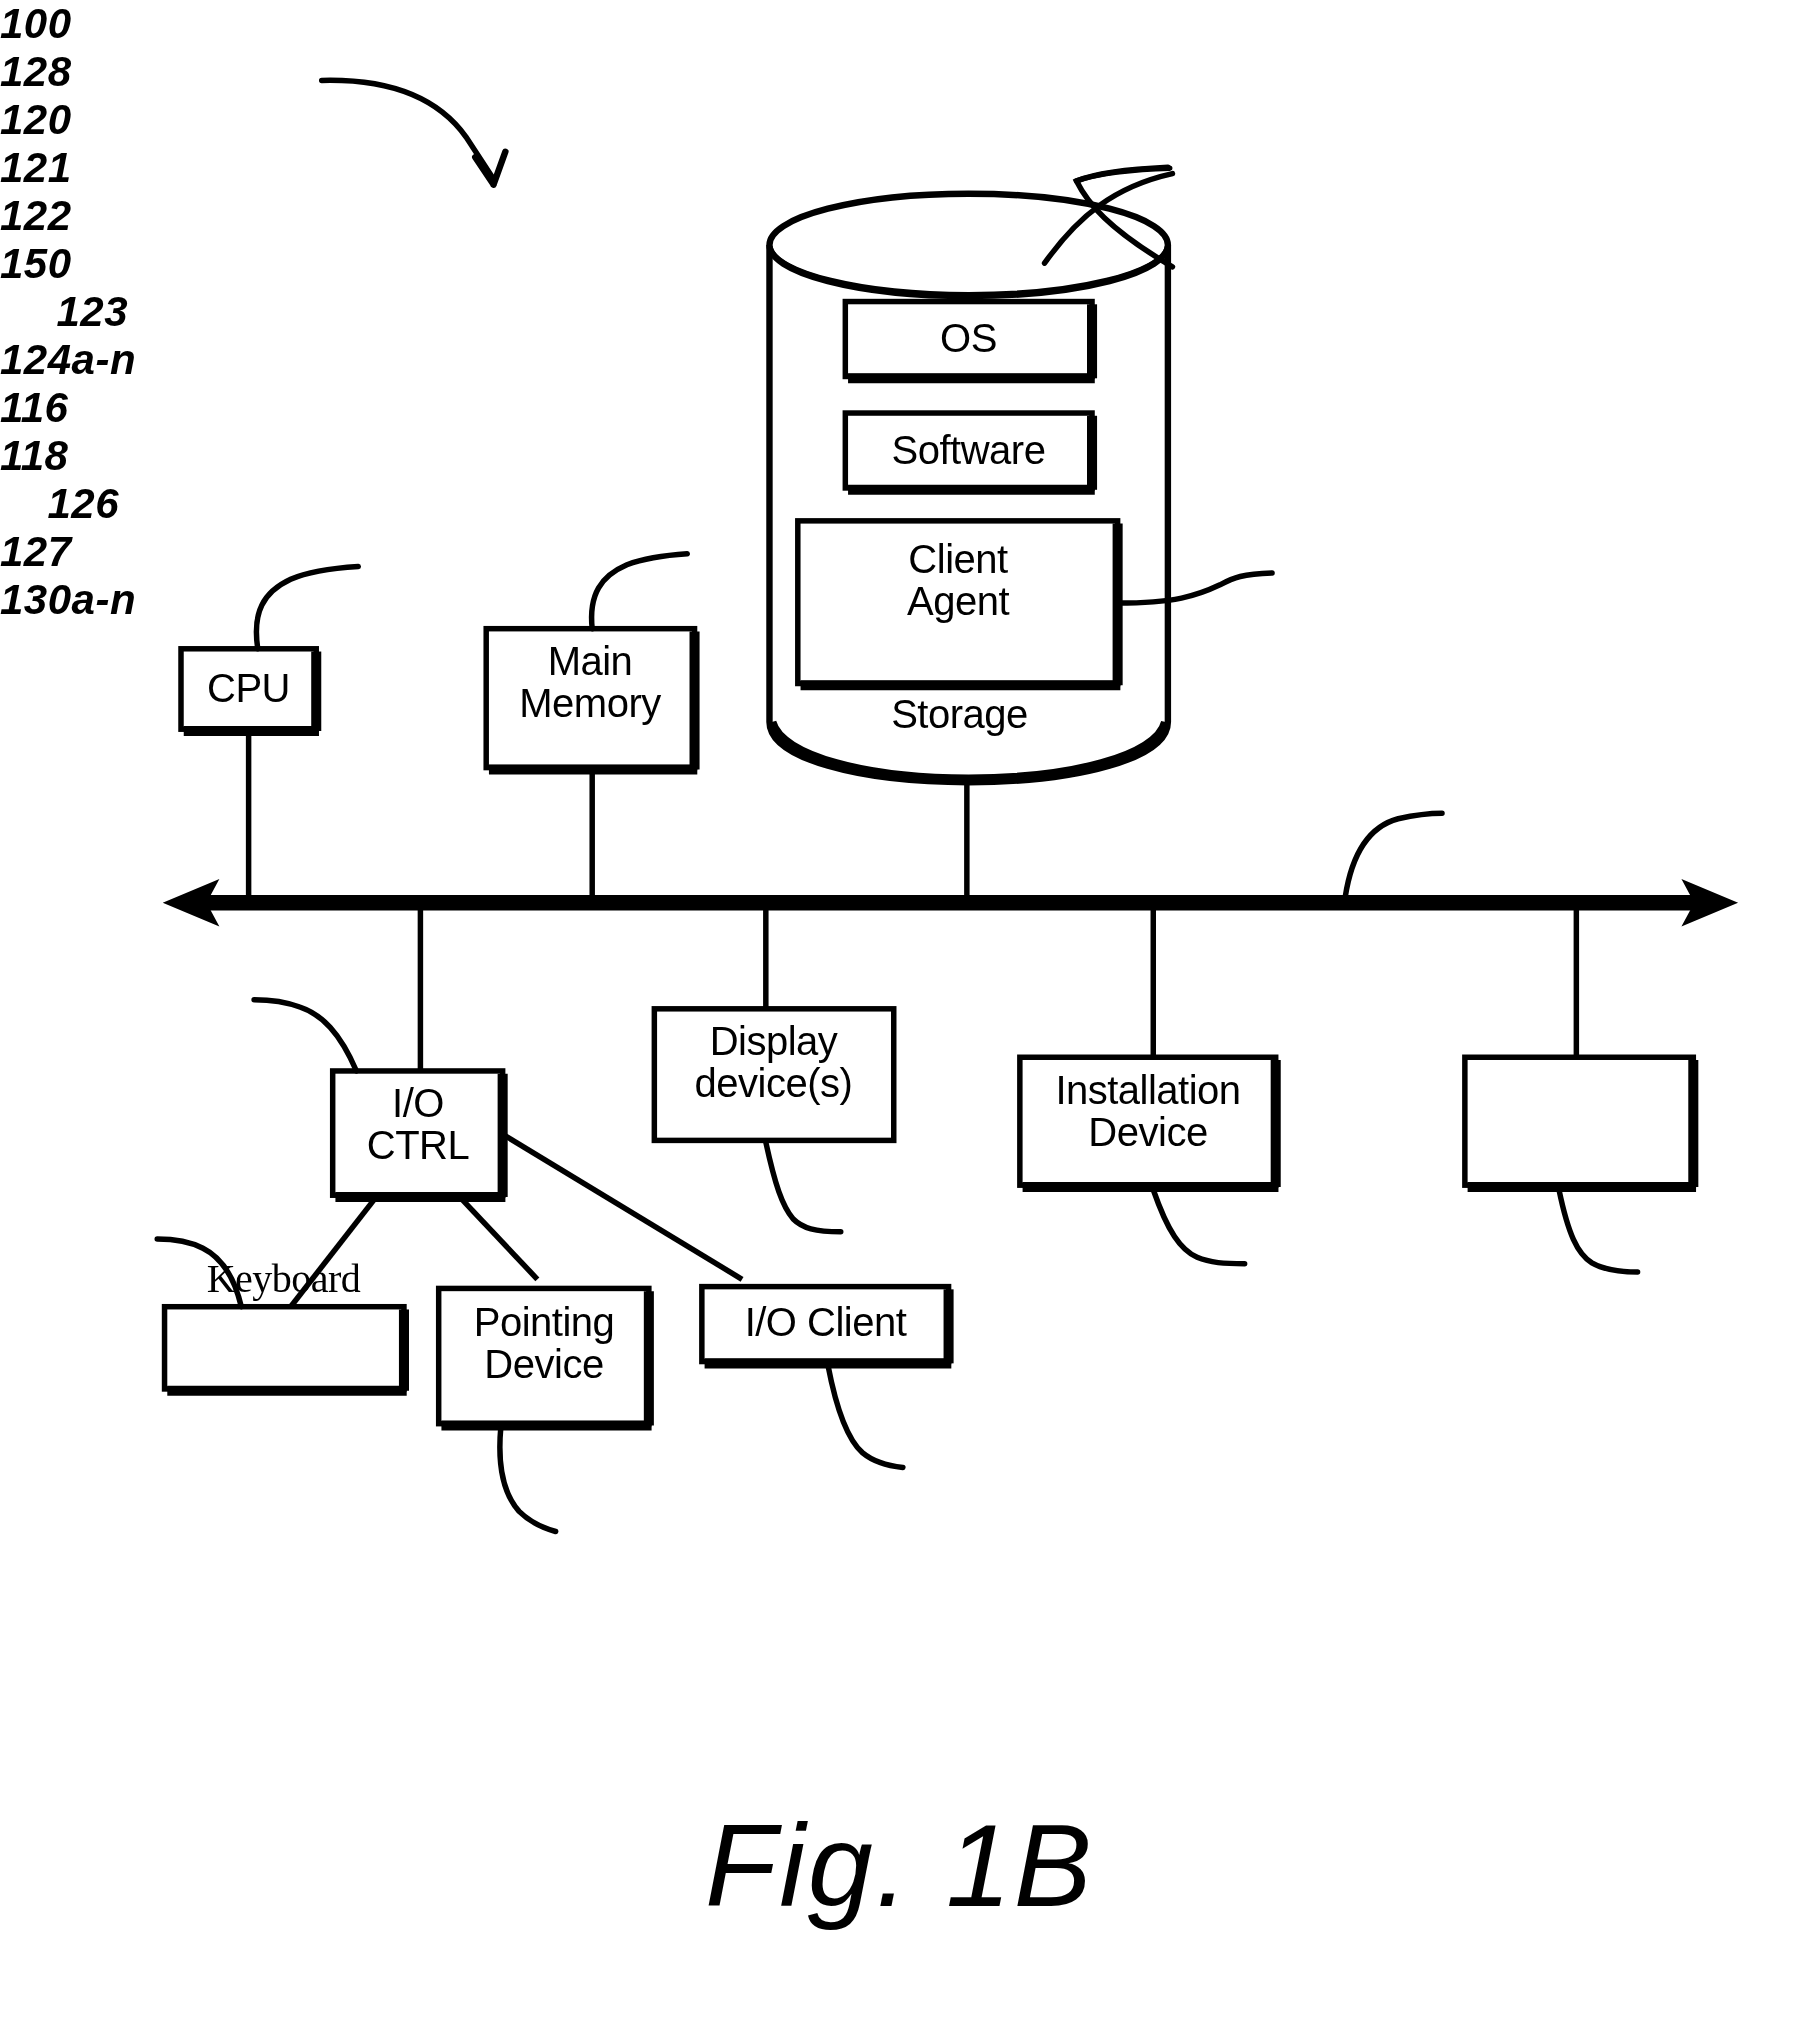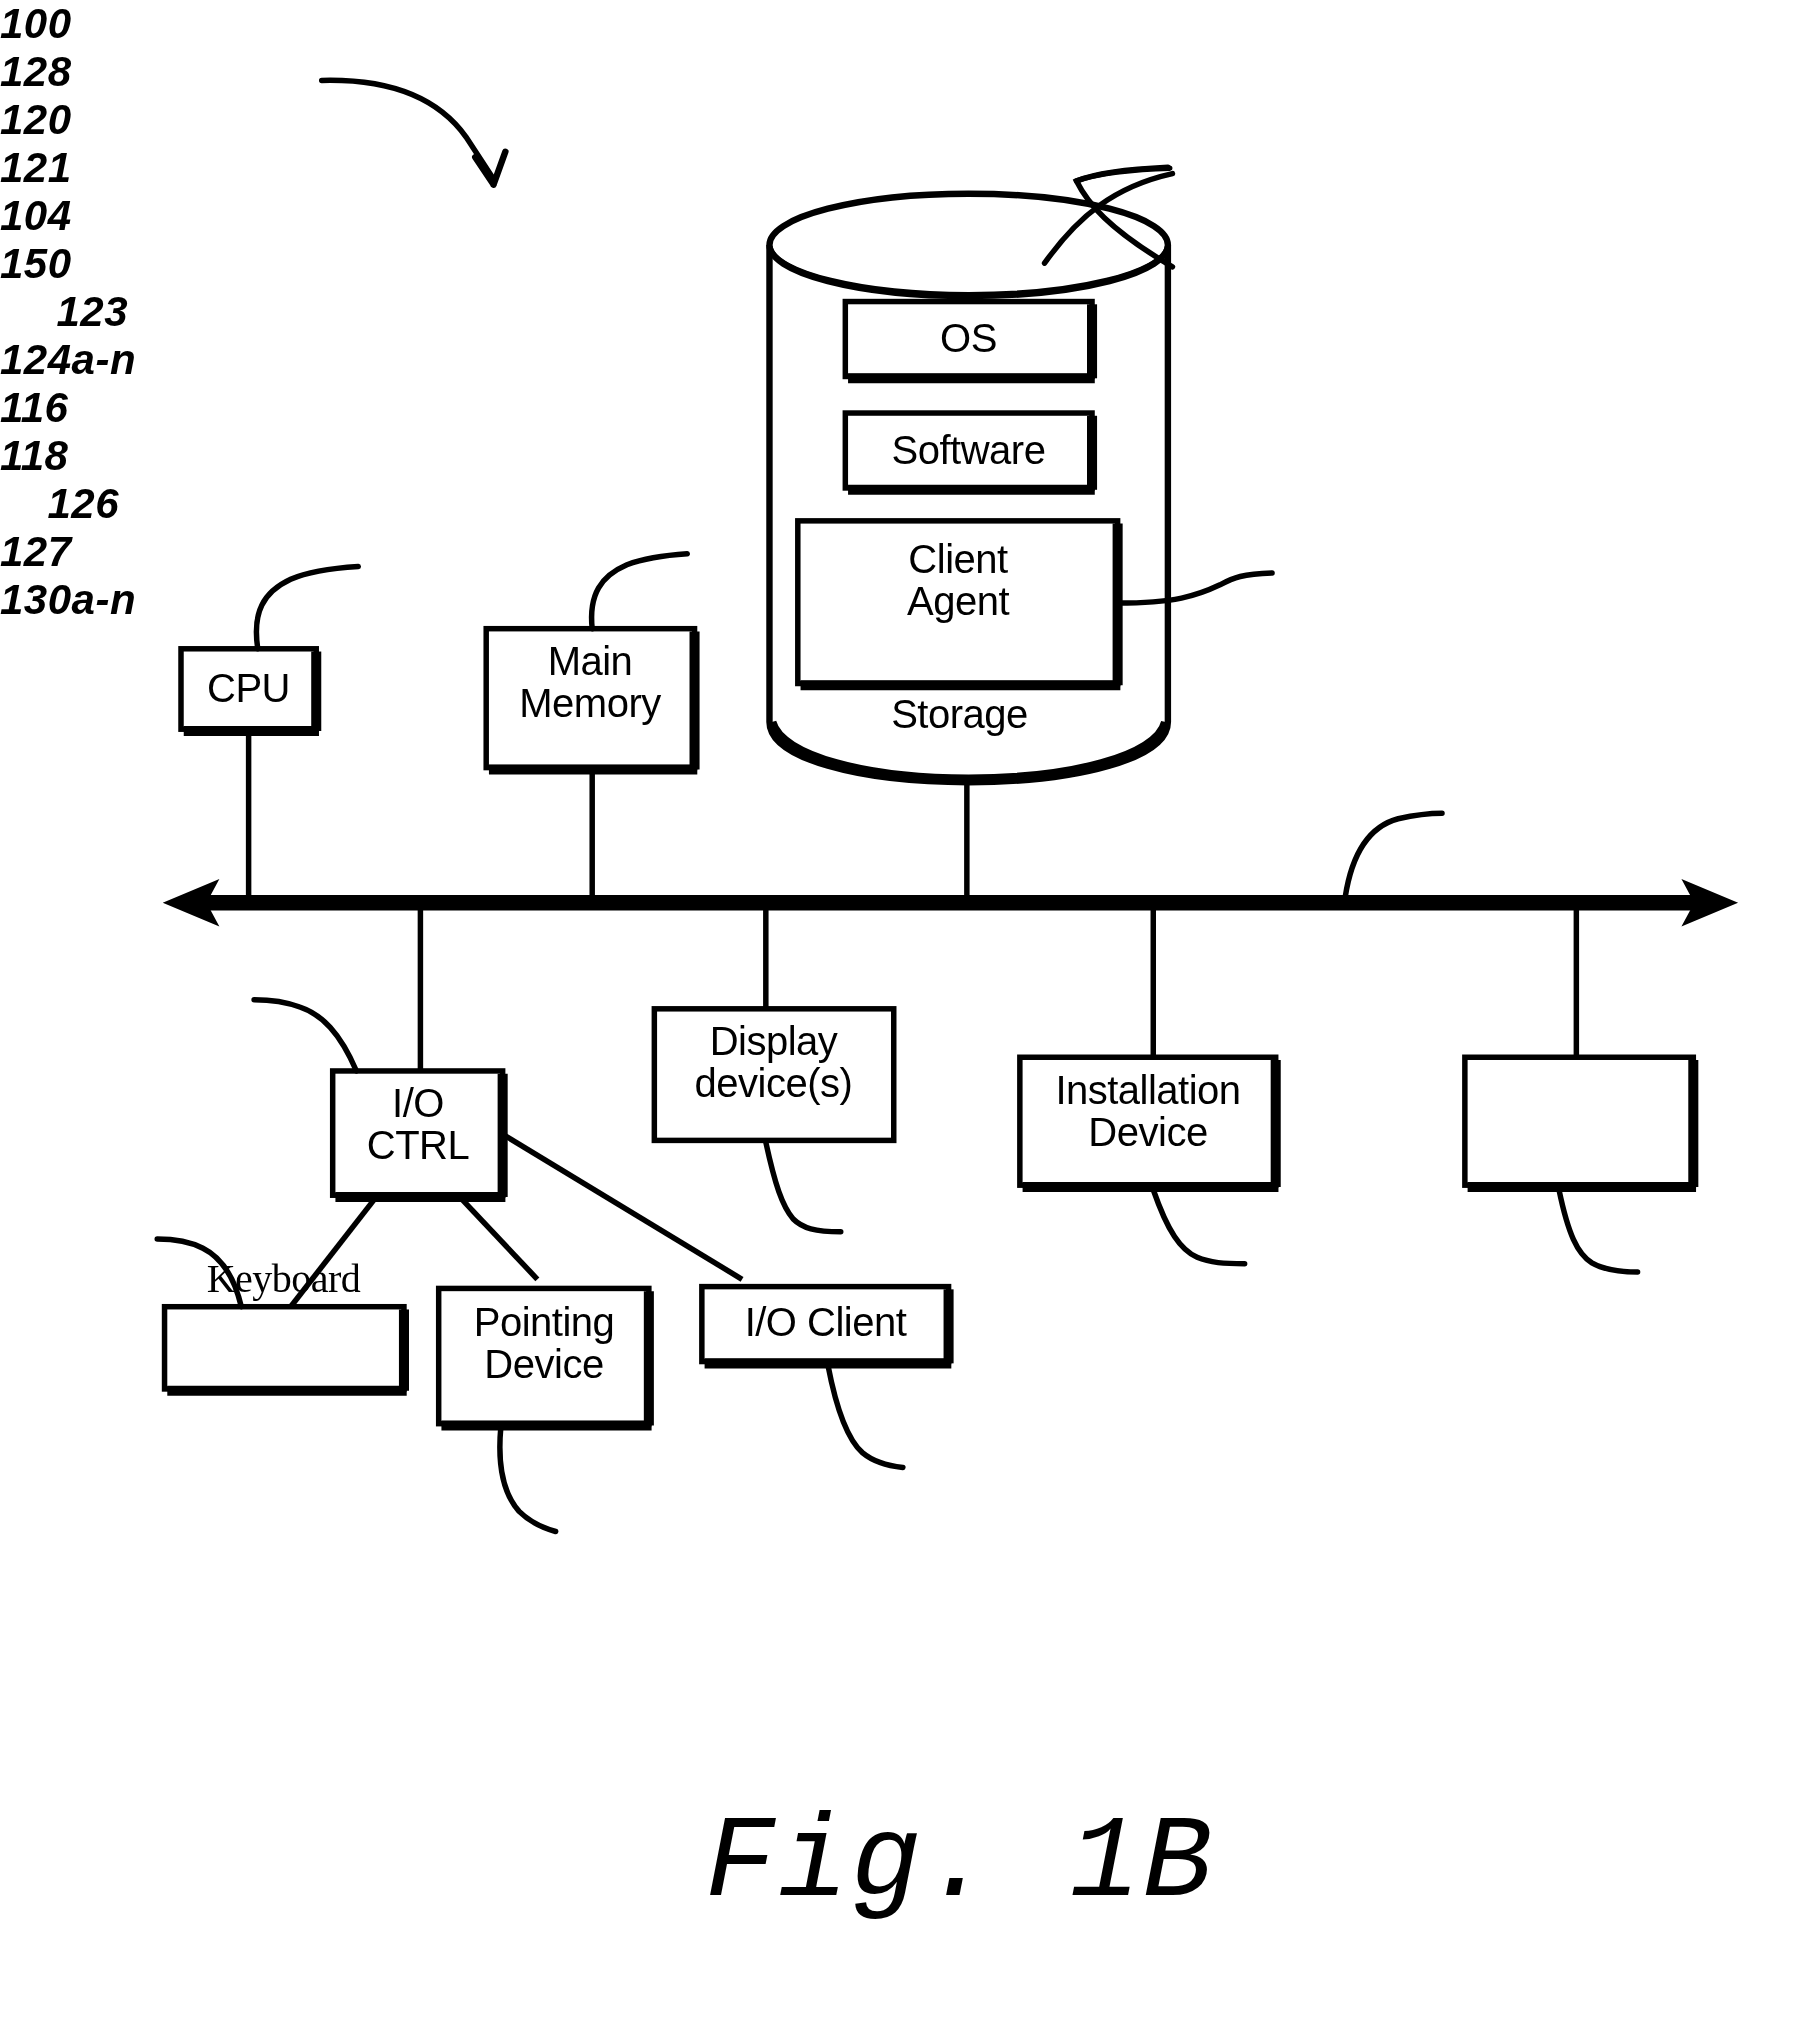--- a/index.html
+++ b/index.html
@@ -48,21 +48,21 @@
   .refnum {
     font-family: "Liberation Sans", sans-serif;
     font-style: italic;
     font-weight: bold;
     font-size: 42px;
     letter-spacing: 0.5px;
   }
 
   .figcaption {
     position: absolute;
-    font-family: Liberation Mono, monospace;
+    font-family: Liberation Sans, sans-serif;
     font-style: italic;
     font-size: 117px;
     letter-spacing: 2.7px;
     white-space: pre;
   }
 </style>
 </head>
 <body>
 
 <div id="figure-root">
@@ -214,21 +214,21 @@
 
   <div class="refnum" style="left:1175px; top:119px; width:146px; text-align:left;">128</div>
 
   <div class="refnum" style="left:1279px; top:548px; width:146px; text-align:left;">120</div>
 
   <div class="lbl boxtext" style="left:181px; top:667px; width:135px;">CPU</div>
   <div class="refnum" style="left:324px; top:545px; width:128px; text-align:left;">121</div>
 
   <div class="lbl boxtext" style="left:486px; top:640px; width:208px;">Main
 Memory</div>
-  <div class="refnum" style="left:654px; top:532px; width:137px; text-align:left;">104</div>
+  <div class="refnum" style="left:654px; top:532px; width:137px; text-align:left;">122</div>
 
   <div class="refnum" style="left:1447px; top:788px; width:146px; text-align:left;">150</div>
 
   <div class="lbl boxtext" style="left:333px; top:1082px; width:170px;">I/O
 CTRL</div>
   <div class="refnum" style="left:219px; top:976px; width:128px; text-align:right;">123</div>
 
   <div class="lbl boxtext" style="left:654px; top:1020px; width:239px;">Display
 device(s)</div>
   <div class="refnum" style="left:841px; top:1208px; width:210px; text-align:left;">124a-n</div>

